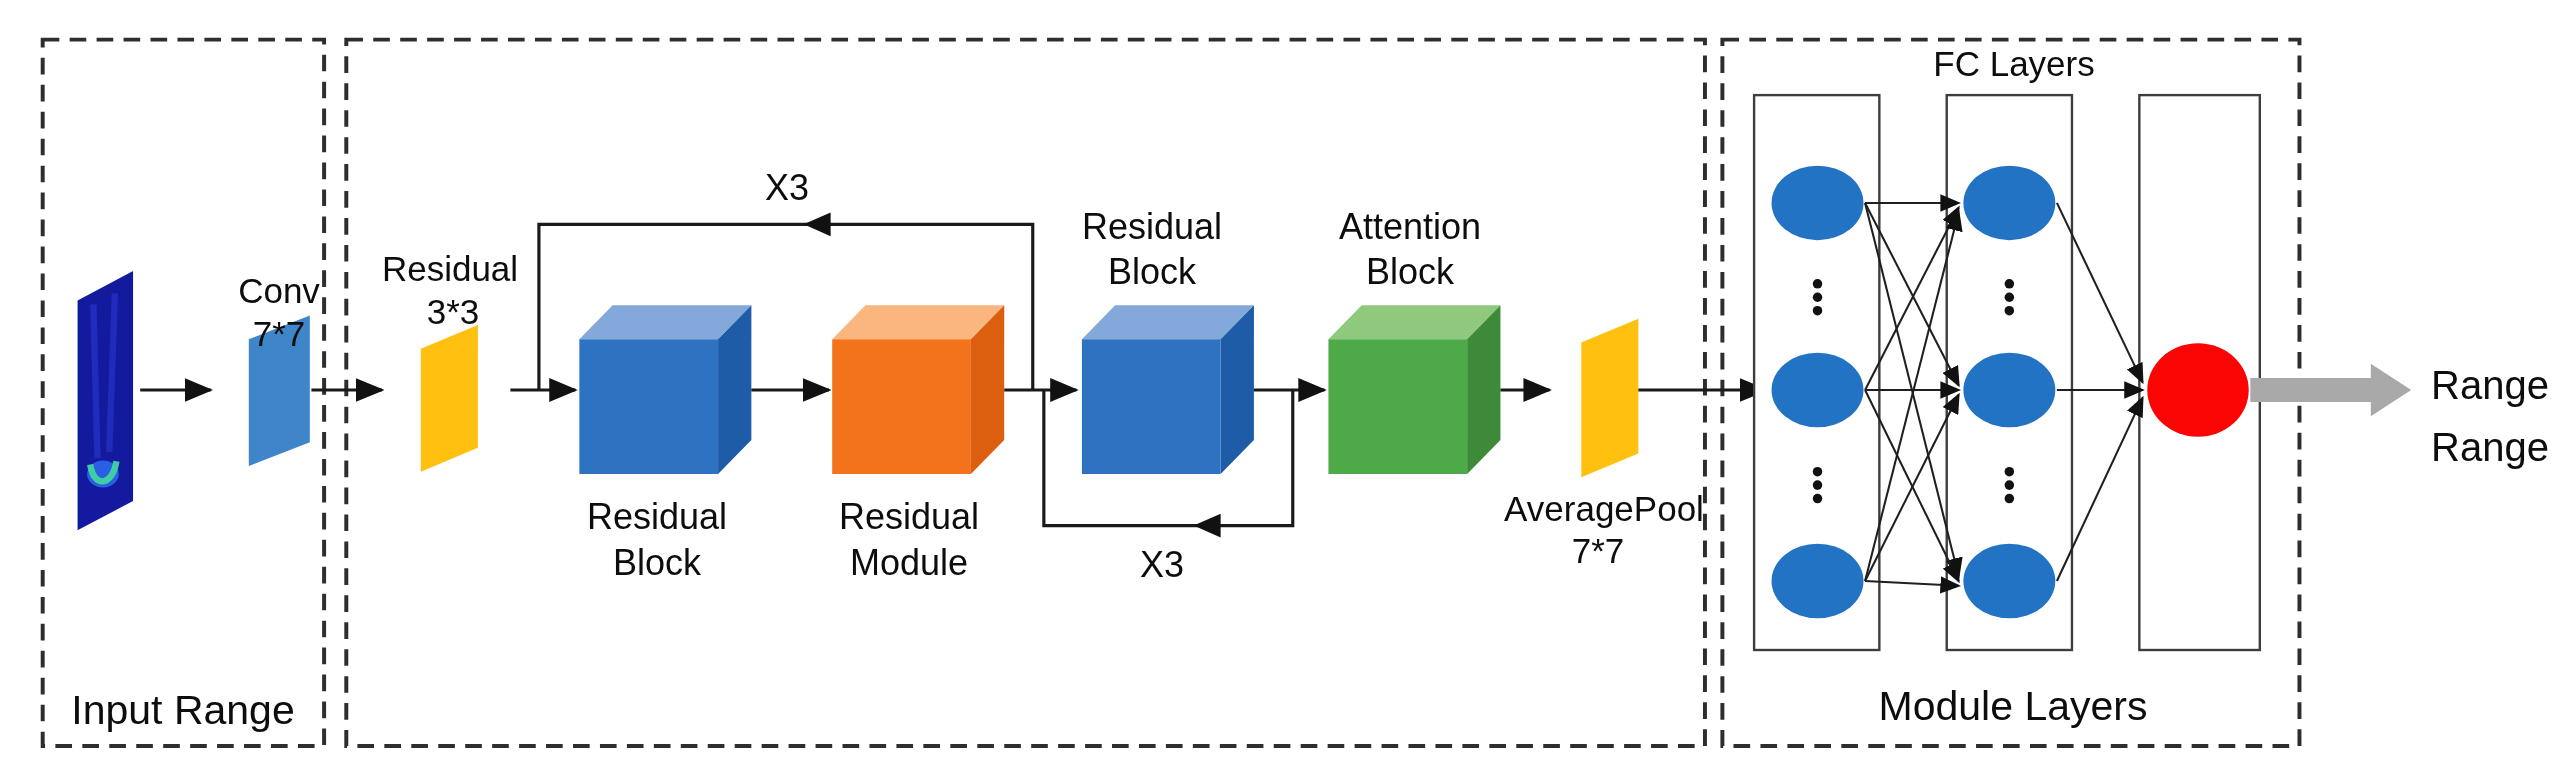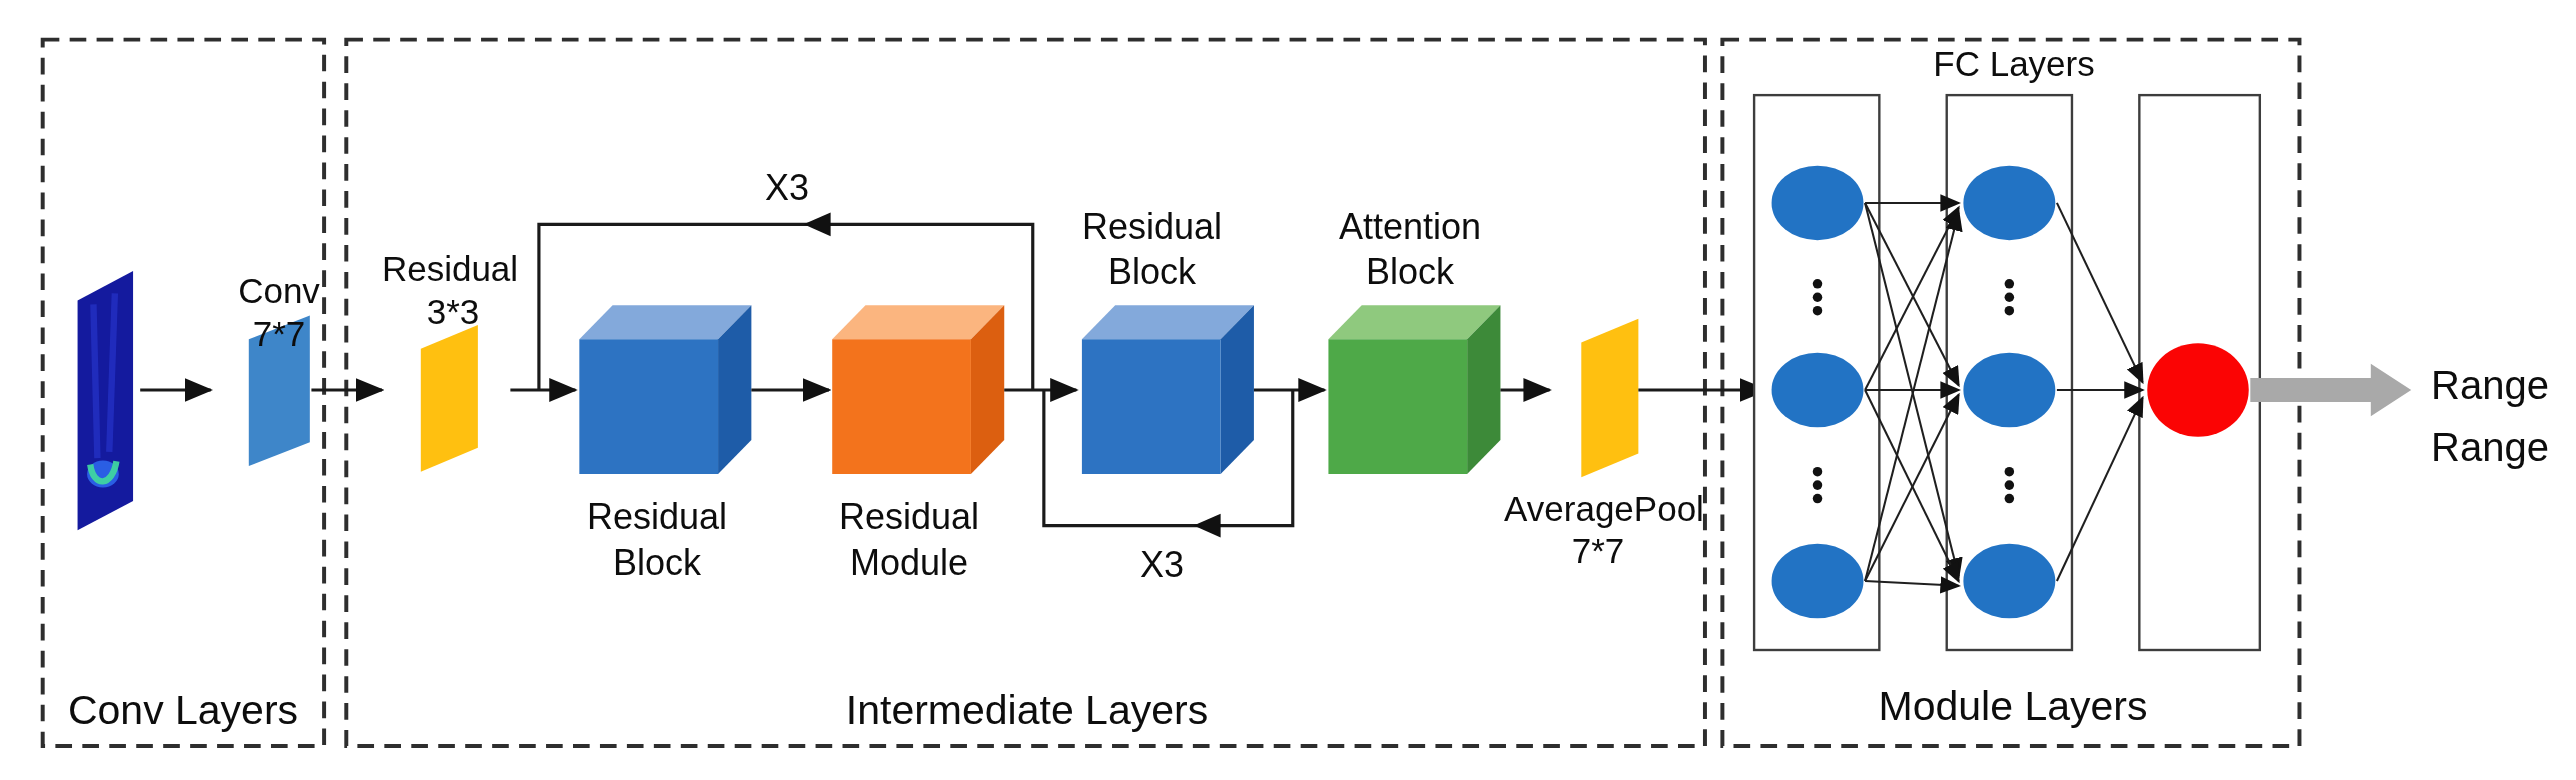--- a/index.html
+++ b/index.html
@@ -152,22 +152,21 @@
           <circle class="dot" cx="2534" cy="612" r="6"></circle>
           <circle class="dot" cx="2534" cy="629" r="6"></circle>
       </g>
     </g>
 
     <ellipse cx="2772" cy="492" rx="64" ry="59" fill="#FB0404"></ellipse>
 
     <polygon points="2838,477 2990,477 2990,459 3041,492 2990,525 2990,507 2838,507" fill="#A9A9A9"></polygon>
   </svg>
 
-  <div class="lbl" style="left:183px;top:710px;font-size:41px">Conv Layers</div>
-  <div class="lbl" style="left:1027px;top:710px;font-size:41px">Intermediate Layers</div>
+  <div class="lbl" style="left:183px;top:710px;font-size:41px">Input Range</div>
   <div class="lbl" style="left:2013px;top:706px;font-size:41px">Module Layers</div>
   <div class="lbl" style="left:2014px;top:63px;font-size:35px">FC Layers</div>
 
   <div class="lbl" style="left:279px;top:290px;font-size:35px">Conv</div>
   <div class="lbl" style="left:279px;top:333px;font-size:35px">7*7</div>
 
   <div class="lbl" style="left:450px;top:268px;font-size:35px">Residual</div>
   <div class="lbl" style="left:453px;top:311px;font-size:35px">3*3</div>
 
   <div class="lbl" style="left:657px;top:517px;font-size:36px">Residual</div>

